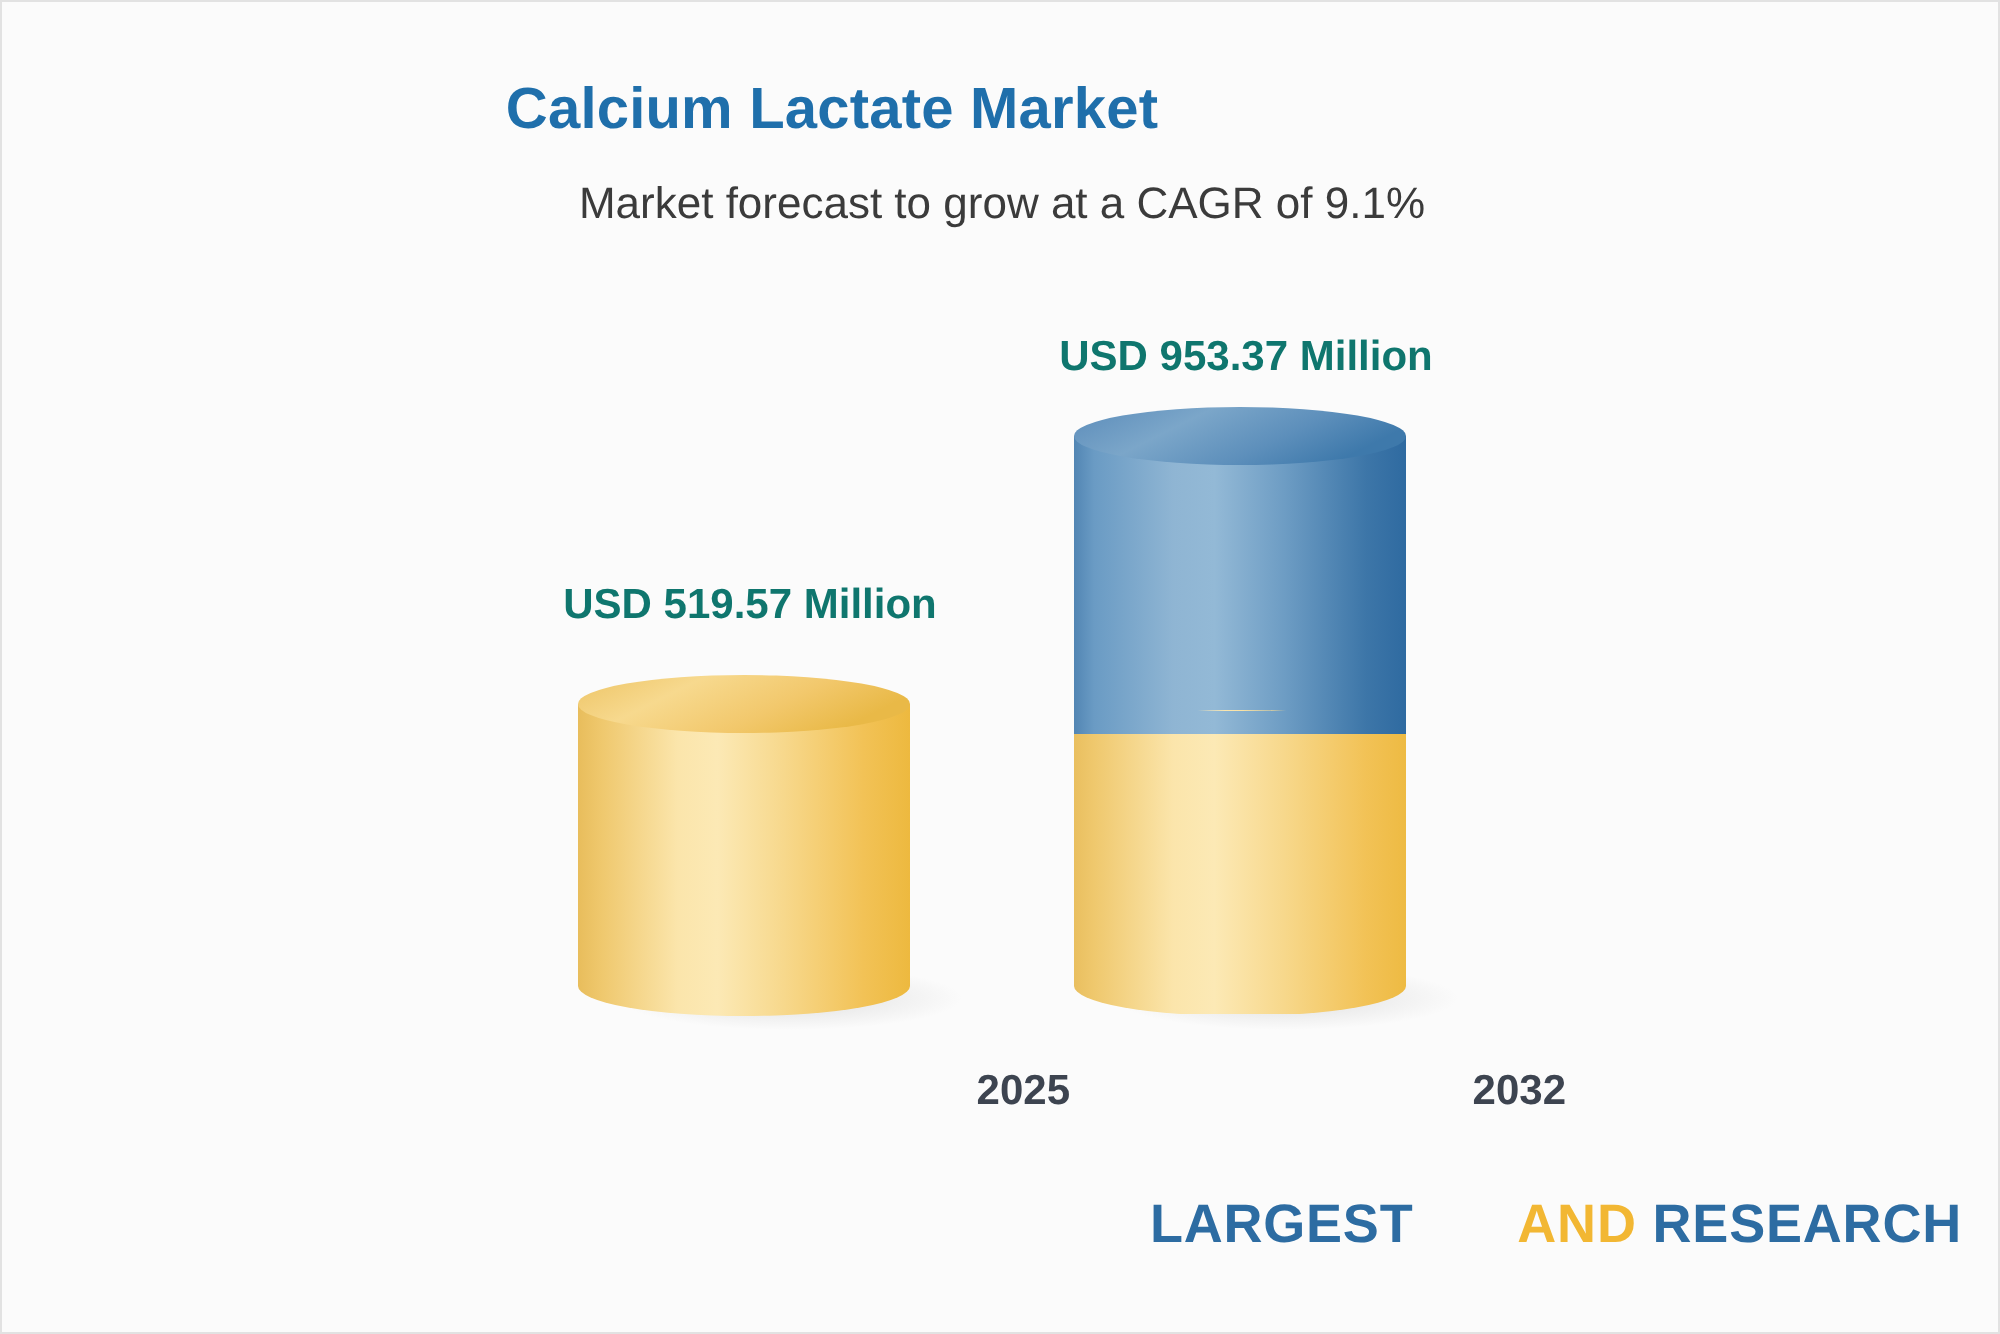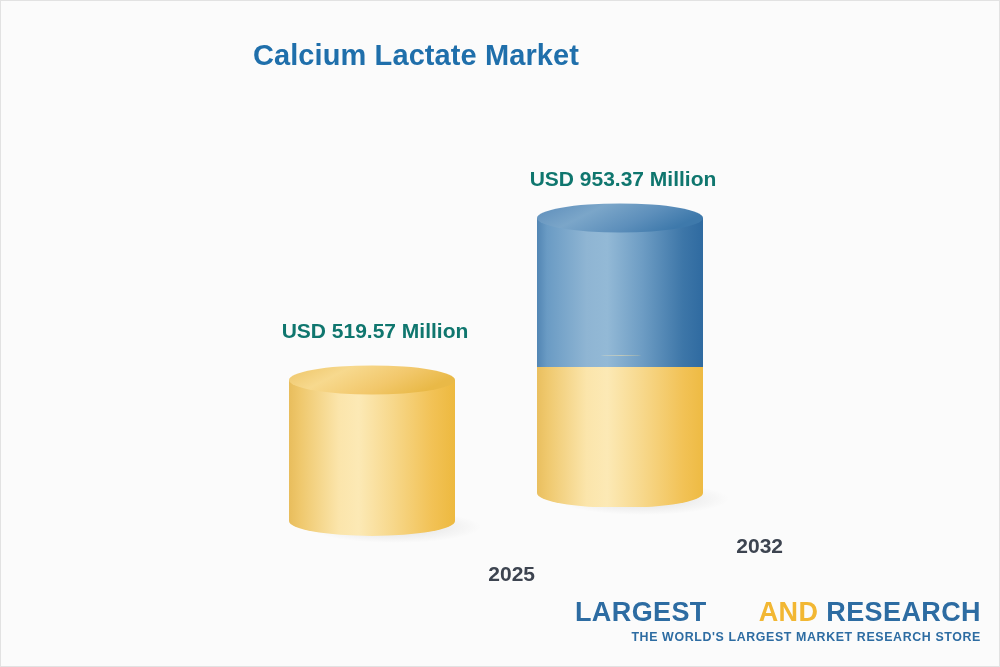--- a/index.html
+++ b/index.html
@@ -106,24 +106,25 @@
     white-space: nowrap;
   }
 </style>
 </head>
 <body>
 
 <div class="canvas">
 
   <div class="chart-title">Calcium Lactate Market</div>
 
+  <div class="chart-subtitle">Market forecast to grow at a CAGR of 9.1%</div>
 
   <div class="plot">
 
-    <div class="bar-group" style="left:214px; top:0; width:320px; height:600px;margin-top:28px;">
+    <div class="bar-group" style="left:214px; top:0; width:320px; height:600px;">
 
       <div class="value-label" style="left:0; top:290px;">USD 519.57 Million</div>
 
       <svg class="cyl" style="left:62px; top:320px;" width="215" height="215" viewBox="0 0 215 215">
         <defs>
           <linearGradient id="yBody25" x1="0" y1="0" x2="1" y2="0">
             <stop offset="0.00" stop-color="#e8bd5c"></stop>
             <stop offset="0.07" stop-color="#efc86d"></stop>
             <stop offset="0.30" stop-color="#fbe5ab"></stop>
             <stop offset="0.42" stop-color="#fce9b5"></stop>
@@ -200,16 +201,15 @@
       <div class="cat-label" style="left:0; top:533px;">2032</div>
     </div>
 
   </div>
 
 
   <div class="logo">
     <div class="logo-main">
       <span>LARGEST</span><span>&nbsp;</span><span class="logo-and">AND</span><span>&nbsp;</span><span>RESEARCH</span>
     </div>
-    <div class="logo-tag">THE WORLD'S LARGEST MARKET RESEARCH STORE</div>
   </div>
 
 </div>
 
 </body></html>

